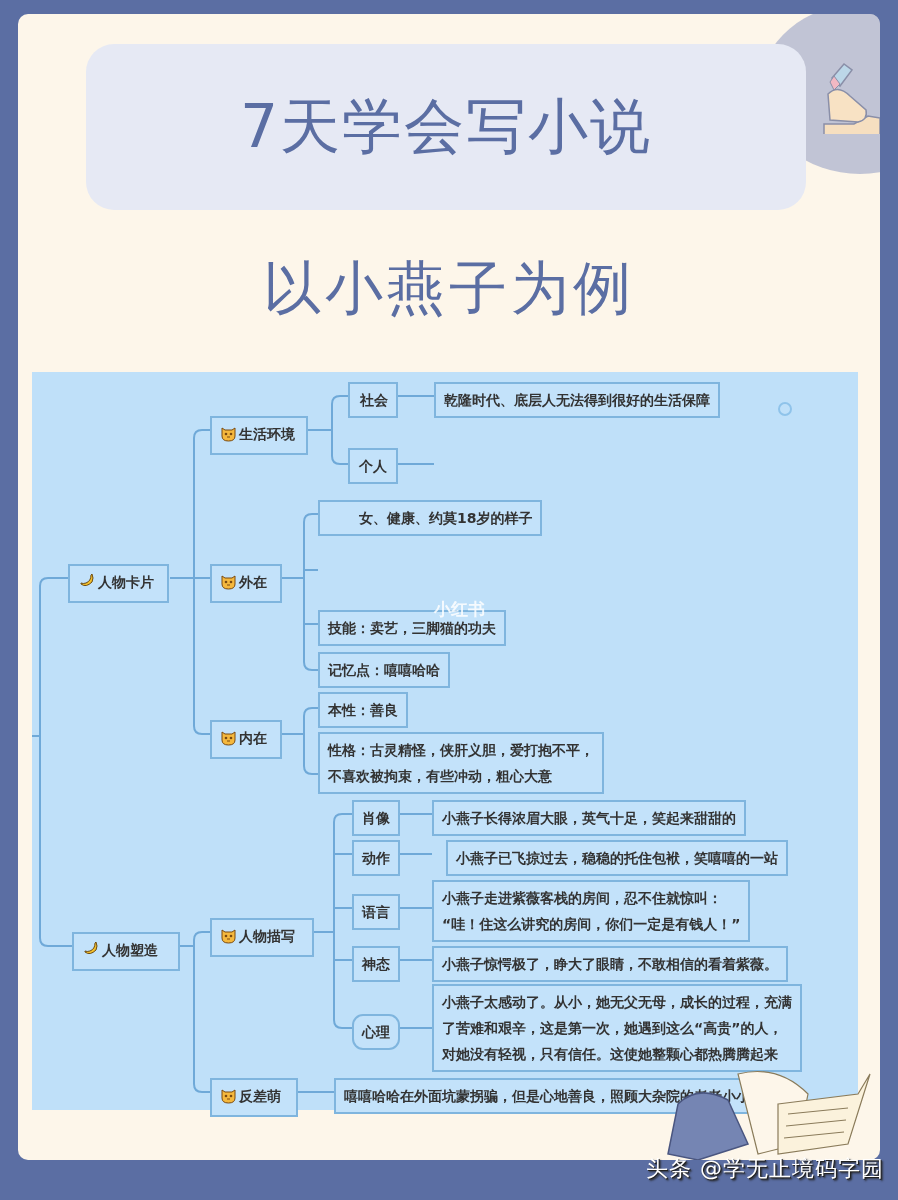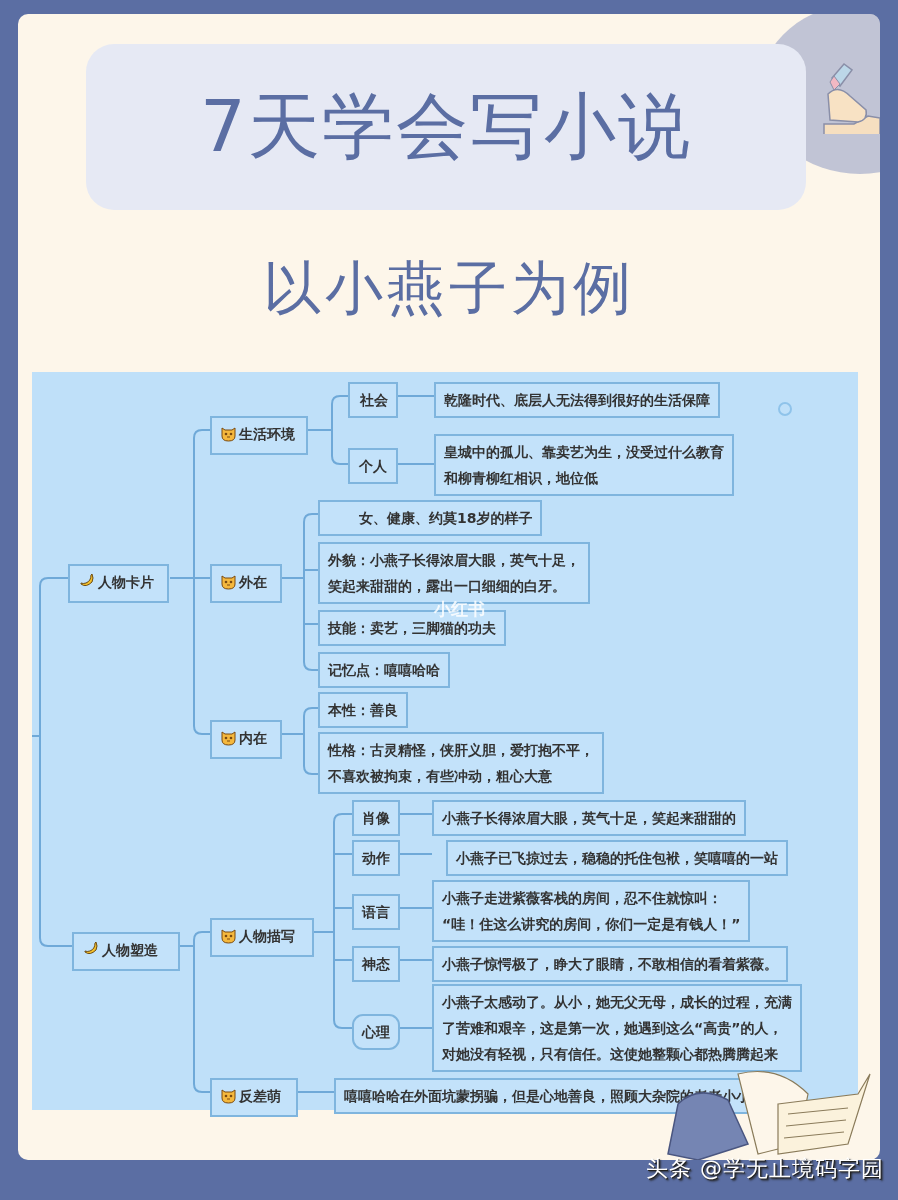--- a/index.html
+++ b/index.html
@@ -1,20 +1,20 @@
 <!DOCTYPE html>
 <html><head>
 <meta charset="utf-8">
 <style>
   html,body{margin:0;padding:0;}
   body{width:898px;height:1200px;background:#5b6ea3;position:relative;overflow:hidden;font-family:"DejaVu Sans","Liberation Sans",sans-serif;}
   .card{position:absolute;left:18px;top:14px;width:862px;height:1146px;background:#fdf6ea;border-radius:10px;overflow:hidden;}
   .deco-circle{position:absolute;left:742px;top:-10px;width:200px;height:170px;border-radius:50%;background:#8f9bc2;opacity:.55;}
   .title-box{position:absolute;left:68px;top:30px;width:720px;height:166px;background:#e6e9f4;border-radius:28px;}
-  .title{position:absolute;left:68px;top:30px;width:720px;height:166px;display:flex;align-items:center;justify-content:center;color:#5b6ea3;font-size:72px;letter-spacing:2px;font-weight:normal;}
+  .title{position:absolute;left:68px;top:30px;width:720px;height:166px;display:flex;align-items:center;justify-content:center;color:#5b6ea3;font-size:60px;letter-spacing:2px;font-weight:normal;}
   .subtitle{position:absolute;left:0;top:236px;width:862px;text-align:center;color:#5b6ea3;font-size:58px;letter-spacing:4px;}
   .pen-hand{position:absolute;left:790px;top:40px;}
   .mindmap{position:absolute;left:14px;top:358px;width:826px;height:738px;background:#bfe0f9;}
   .node{position:absolute;box-sizing:border-box;border:2px solid #7fb5de;background:#c3e2fa;color:#333;font-size:14px;line-height:26px;padding:3px 8px;white-space:nowrap;font-weight:bold;}
   .node.two{line-height:26px;}
   .node .ico{display:inline-block;vertical-align:-3px;margin-right:2px;}
   .lines{position:absolute;left:0;top:0;}
   .tag-icon{position:absolute;left:746px;top:30px;width:14px;height:14px;border:2px solid #8fc3ea;border-radius:50%;box-sizing:border-box;}
   .watermark{position:absolute;left:402px;top:226px;color:#ffffff;font-size:17px;font-weight:bold;opacity:.85;}
   .illus{position:absolute;left:640px;top:1020px;}
@@ -126,30 +126,22 @@
             <circle cx="6" cy="9" r="1.3" fill="#7a4a10"></circle>
             <circle cx="11" cy="9" r="1.3" fill="#7a4a10"></circle>
             <path d="M7 12 L10 12" stroke="#7a4a10" stroke-width="1"></path>
           </svg></span><span>内在</span>
     </div>
 
     <div class="node" style="left:316px;top:10px;width:50px;text-align:right;">社会</div>
     <div class="node" style="left:316px;top:76px;width:50px;text-align:center;">个人</div>
     <div class="node" style="left:402px;top:10px;">乾隆时代、底层人无法得到很好的生活保障</div>
     <div class="tag-icon"></div>
-    <div class="node two" style="left:402px;top:62px;">
-      <div>皇城中的孤儿、靠卖艺为生，没受过什么教育</div>
-      <div>和柳青柳红相识，地位低</div>
-    </div>
 
     <div class="node" style="left:286px;top:128px;padding-left:39px;">女、健康、约莫18岁的样子</div>
-    <div class="node two" style="left:286px;top:170px;">
-      <div>外貌：小燕子长得浓眉大眼，英气十足，</div>
-      <div>笑起来甜甜的，露出一口细细的白牙。</div>
-    </div>
     <div class="node" style="left:286px;top:238px;">技能：卖艺，三脚猫的功夫</div>
     <div class="node" style="left:286px;top:280px;">记忆点：嘻嘻哈哈</div>
 
     <div class="node" style="left:286px;top:320px;">本性：善良</div>
     <div class="node two" style="left:286px;top:360px;">
       <div>性格：古灵精怪，侠肝义胆，爱打抱不平，</div>
       <div>不喜欢被拘束，有些冲动，粗心大意</div>
     </div>
 
     <div class="node" style="left:178px;top:546px;width:104px;">

